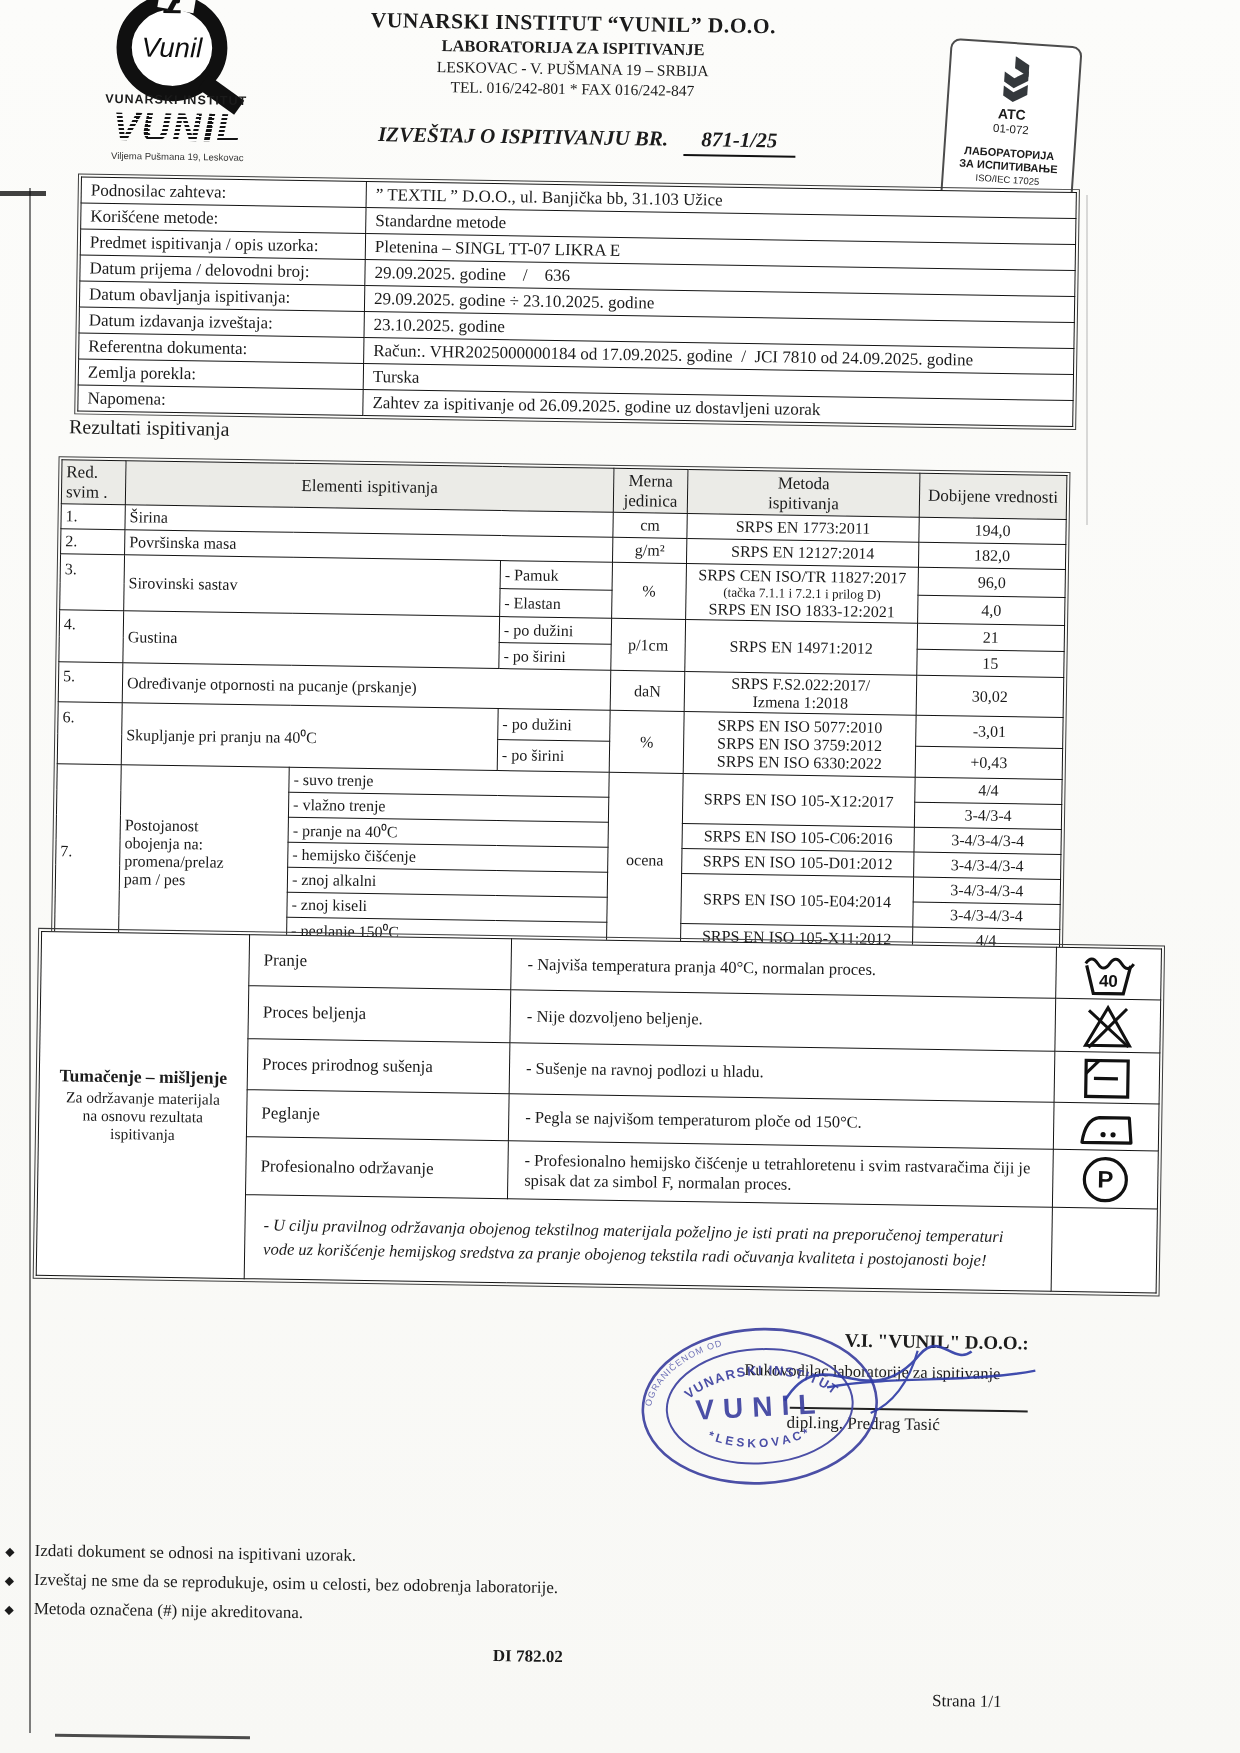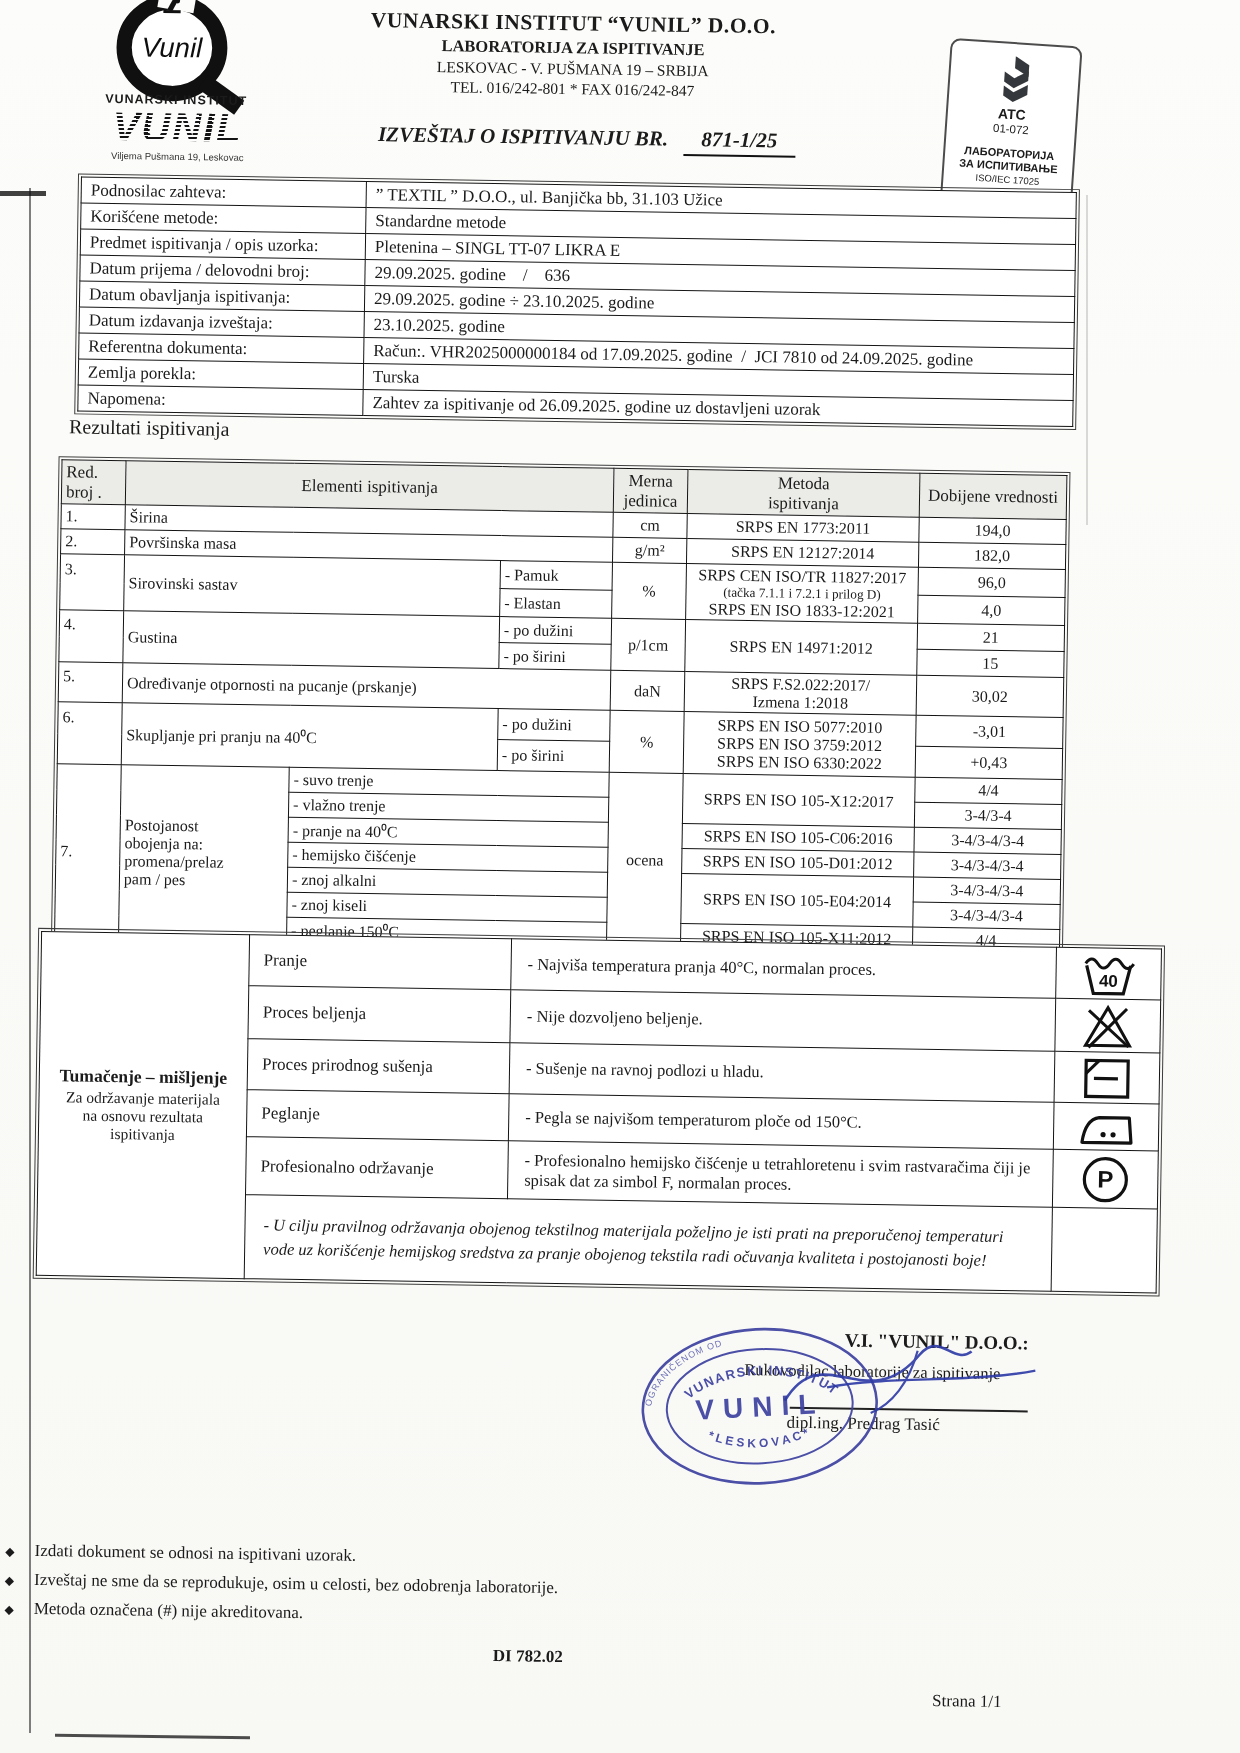--- a/index.html
+++ b/index.html
@@ -187,21 +187,21 @@
         <col style="width:208px">
         <col style="width:112px">
       <col style="width:74px">
         <col style="width:232px">
         <col style="width:147px">
     </colgroup>
     <tbody>
       <tr style="height:44px">
         <th class="cell-l">
           <div>Red.</div>
-          <div>broj  .</div>
+          <div>svim  .</div>
         </th>
         <th colspan="3">Elementi ispitivanja</th>
         <th>
           <div>Merna</div>
           <div>jedinica</div>
         </th>
         <th>
           <div>Metoda</div>
           <div>ispitivanja</div>
         </th>

